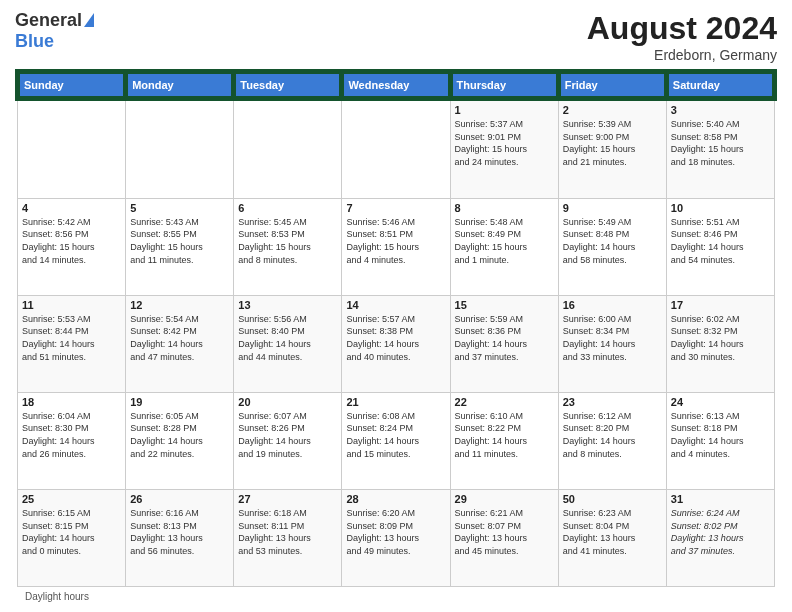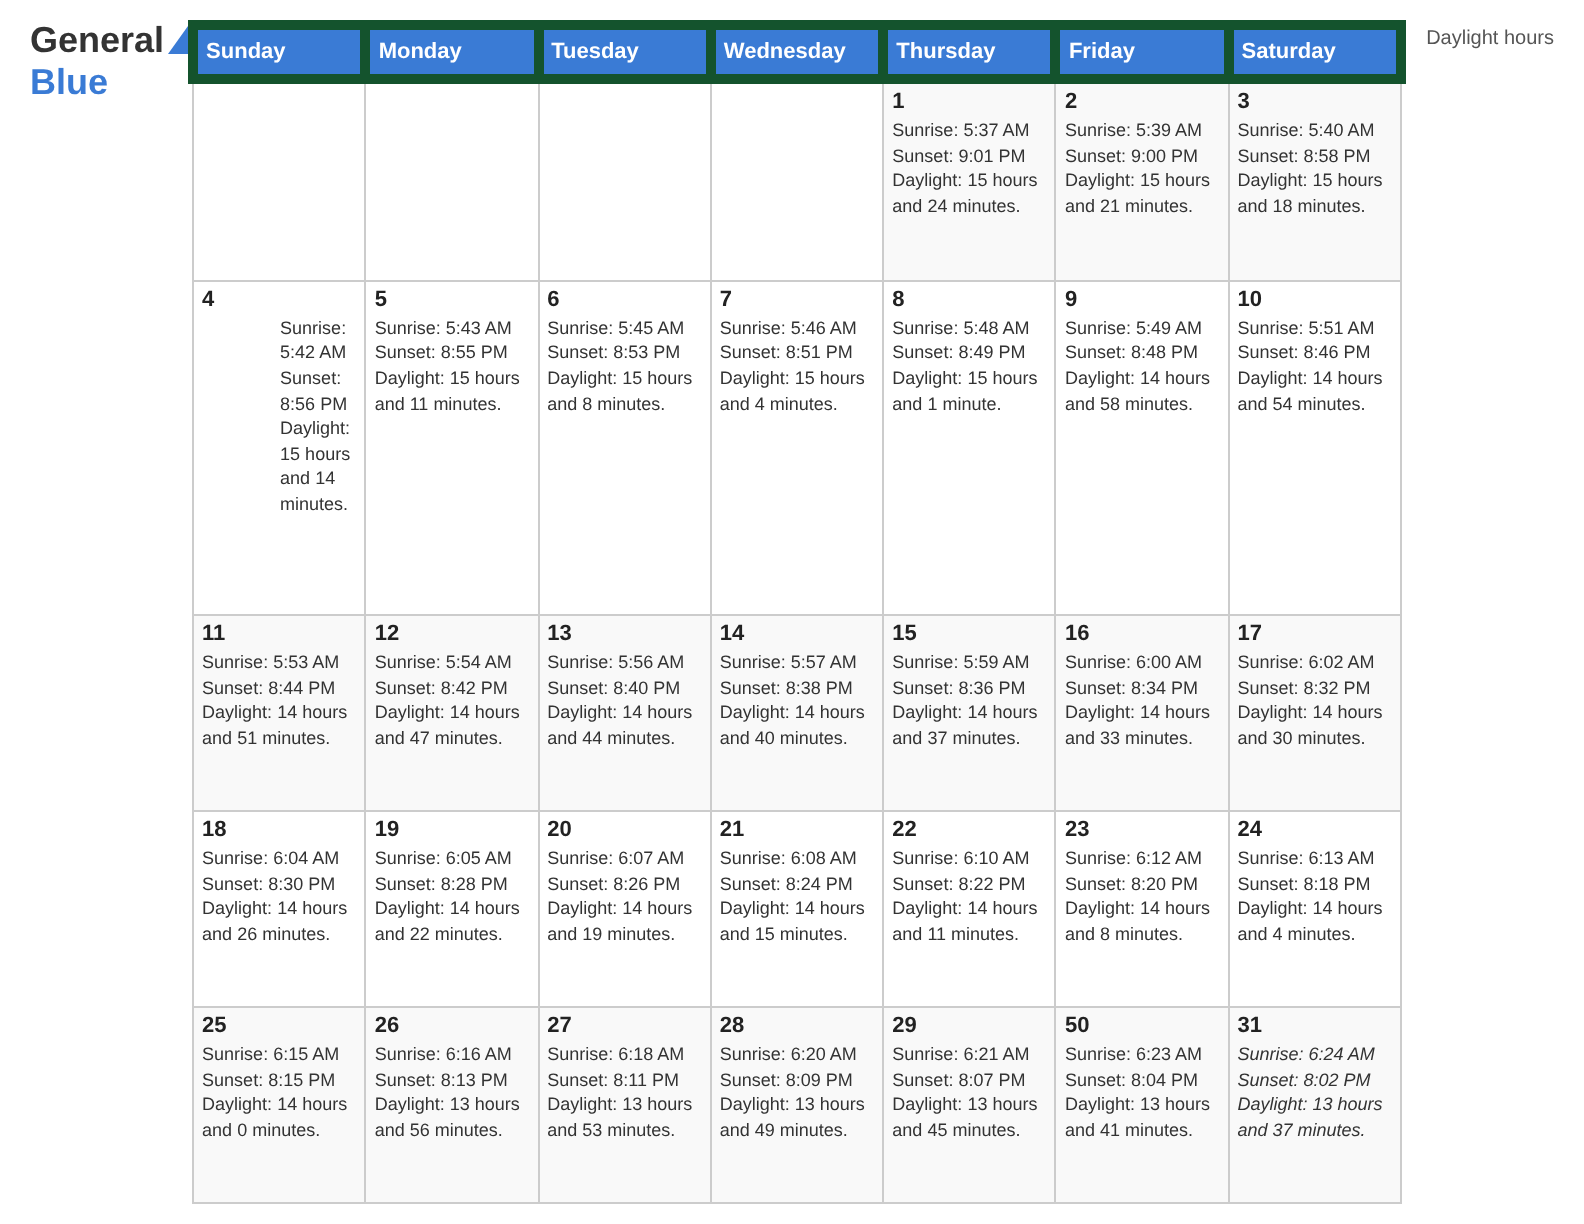--- a/index.html
+++ b/index.html
@@ -8,21 +8,21 @@
       background: #fff;
       width: 792px;
       height: 612px;
       overflow: hidden;
     }
     .container {
       width: 792px;
       height: 612px;
       padding: 10px 15px 10px 15px;
       display: flex;
-      flex-direction: row;
+      flex-direction: column;
     }
     .header {
       display: flex;
       justify-content: space-between;
       align-items: flex-start;
       margin-bottom: 6px;
     }
     .logo {
       display: flex;
       flex-direction: column;
@@ -115,20 +115,24 @@
 
 <div class="container">
   <div class="header">
     <div class="logo">
       <div class="logo-text">
         <span class="logo-general">General</span>
         <div class="logo-triangle"></div>
       </div>
       <span class="logo-blue">Blue</span>
     </div>
+    <div class="title-block">
+      <div class="title-month">August 2024</div>
+      <div class="title-location">Erdeborn, Germany</div>
+    </div>
   </div>
 
   <table class="calendar">
     <thead>
       <tr>
       <th>Sunday</th>
           <th>Monday</th>
           <th>Tuesday</th>
           <th>Wednesday</th>
           <th>Thursday</th>
@@ -160,21 +164,21 @@
             <span class="day-number">3</span>
             <div class="day-info" style="white-space: pre-line;">Sunrise: 5:40 AM
 Sunset: 8:58 PM
 Daylight: 15 hours
 and 18 minutes.</div>
           </td>
         </tr>
         <tr>
           <td>
             <span class="day-number">4</span>
-            <div class="day-info" style="white-space: pre-line; margin-left: 39px;">Sunrise: 5:42 AM
+            <div class="day-info" style="white-space: pre-line;">Sunrise: 5:42 AM
 Sunset: 8:56 PM
 Daylight: 15 hours
 and 14 minutes.</div>
           </td>
           <td>
             <span class="day-number">5</span>
             <div class="day-info" style="white-space: pre-line;">Sunrise: 5:43 AM
 Sunset: 8:55 PM
 Daylight: 15 hours
 and 11 minutes.</div>

